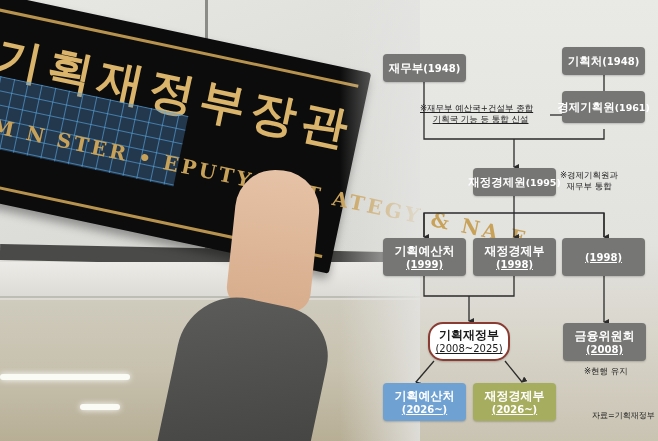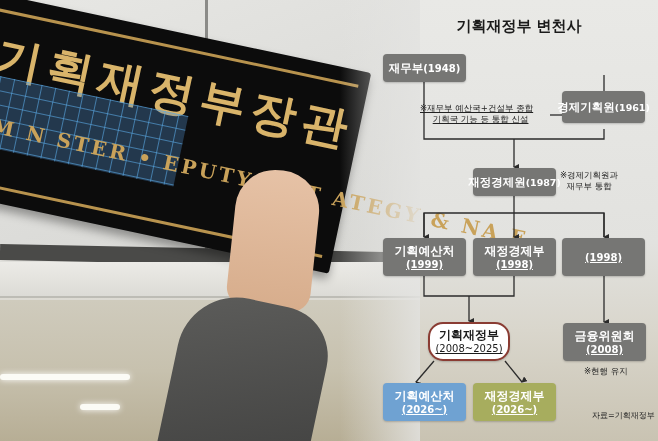--- a/index.html
+++ b/index.html
@@ -69,21 +69,20 @@
     <div class="sign-kr">기획재정부장관</div>
     <div class="film"></div>
     <div class="sign-en">M N STER • EPUTY • ST ATEGY &amp; NA E</div>
   </div>
   <div class="hand"></div>
   <div class="sleeve"></div>
   <div class="fade"></div>
 </div>
 
 <div class="diagram">
-  <div class="title">기획재정부 변천사</div>
 
   <svg class="lines" viewBox="0 0 288 441">
     <defs>
       <marker id="arr" markerWidth="6" markerHeight="6" refX="3" refY="5" orient="auto-start-reverse" markerUnits="userSpaceOnUse">
         <path d="M0,0 L6,0 L3,6 Z" fill="#2b2b2b"></path>
       </marker>
     </defs>
     <g stroke="#2b2b2b" stroke-width="1.3" fill="none">
 
       <line x1="234" y1="75" x2="234" y2="100" marker-end="url(#arr)"></line>
@@ -104,30 +103,33 @@
       <line x1="234" y1="276" x2="234" y2="322" marker-end="url(#arr)"></line>
 
       <line x1="64" y1="361" x2="46" y2="382" marker-end="url(#arr)"></line>
       <line x1="135" y1="361" x2="152" y2="382" marker-end="url(#arr)"></line>
     </g>
   </svg>
 
   <div class="box single" style="left:13px;top:54px;width:83px;height:28px;">
     <span class="name"><span>재무부</span><span style="font-size:10px">(1948)</span></span>
   </div>
+  <div class="box single" style="left:192px;top:47px;width:83px;height:28px;">
+    <span class="name"><span>기획처</span><span style="font-size:10px">(1948)</span></span>
+  </div>
   <div class="box single" style="left:192px;top:91px;width:83px;height:32px;">
     <span class="name"><span>경제기획원</span><span style="font-size:9.5px">(1961)</span></span>
   </div>
   <div class="note" style="left:50px;top:103px;text-align:center;text-decoration:underline;">
     <div>※재무부 예산국+건설부 종합</div>
     <div style="padding-left:8px">기획국 기능 등 통합 신설</div>
   </div>
 
   <div class="box single" style="left:103px;top:168px;width:83px;height:28px;">
-    <span class="name"><span>재정경제원</span><span style="font-size:9.5px">(1987)</span></span>
+    <span class="name"><span>재정경제원</span><span style="font-size:9.5px">(1995)</span></span>
   </div>
   <div class="note" style="left:190px;top:170px;text-align:center;">
     <div>※경제기획원과</div>
     <div>재무부 통합</div>
   </div>
 
   <div class="box" style="left:13px;top:238px;width:83px;height:38px;">
     <span class="name">기획예산처</span>
     <span class="yr">(1999)</span>
   </div>

